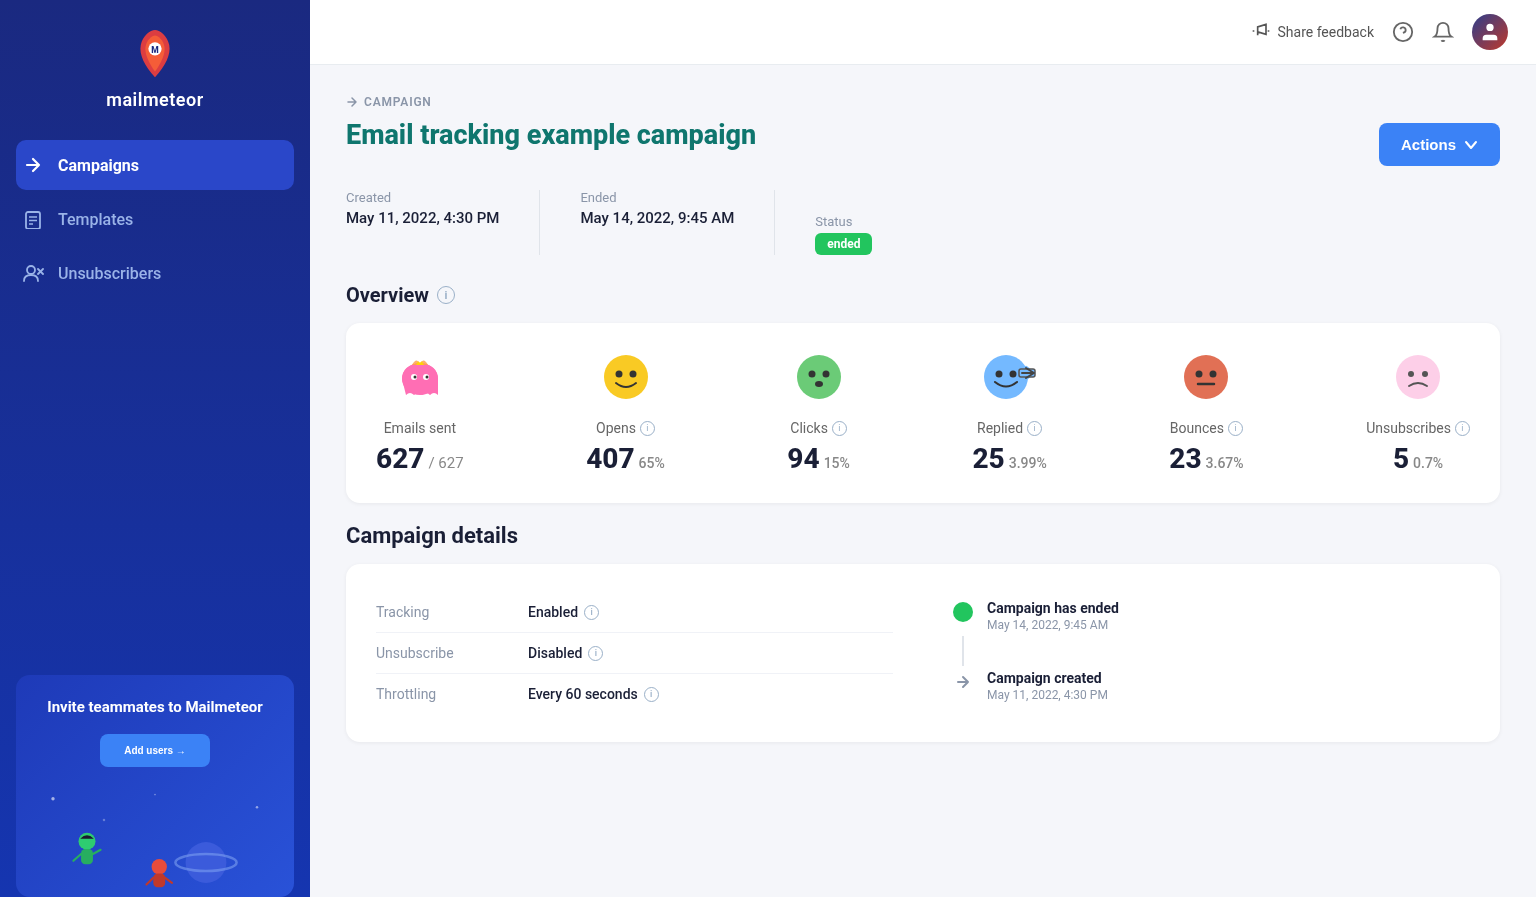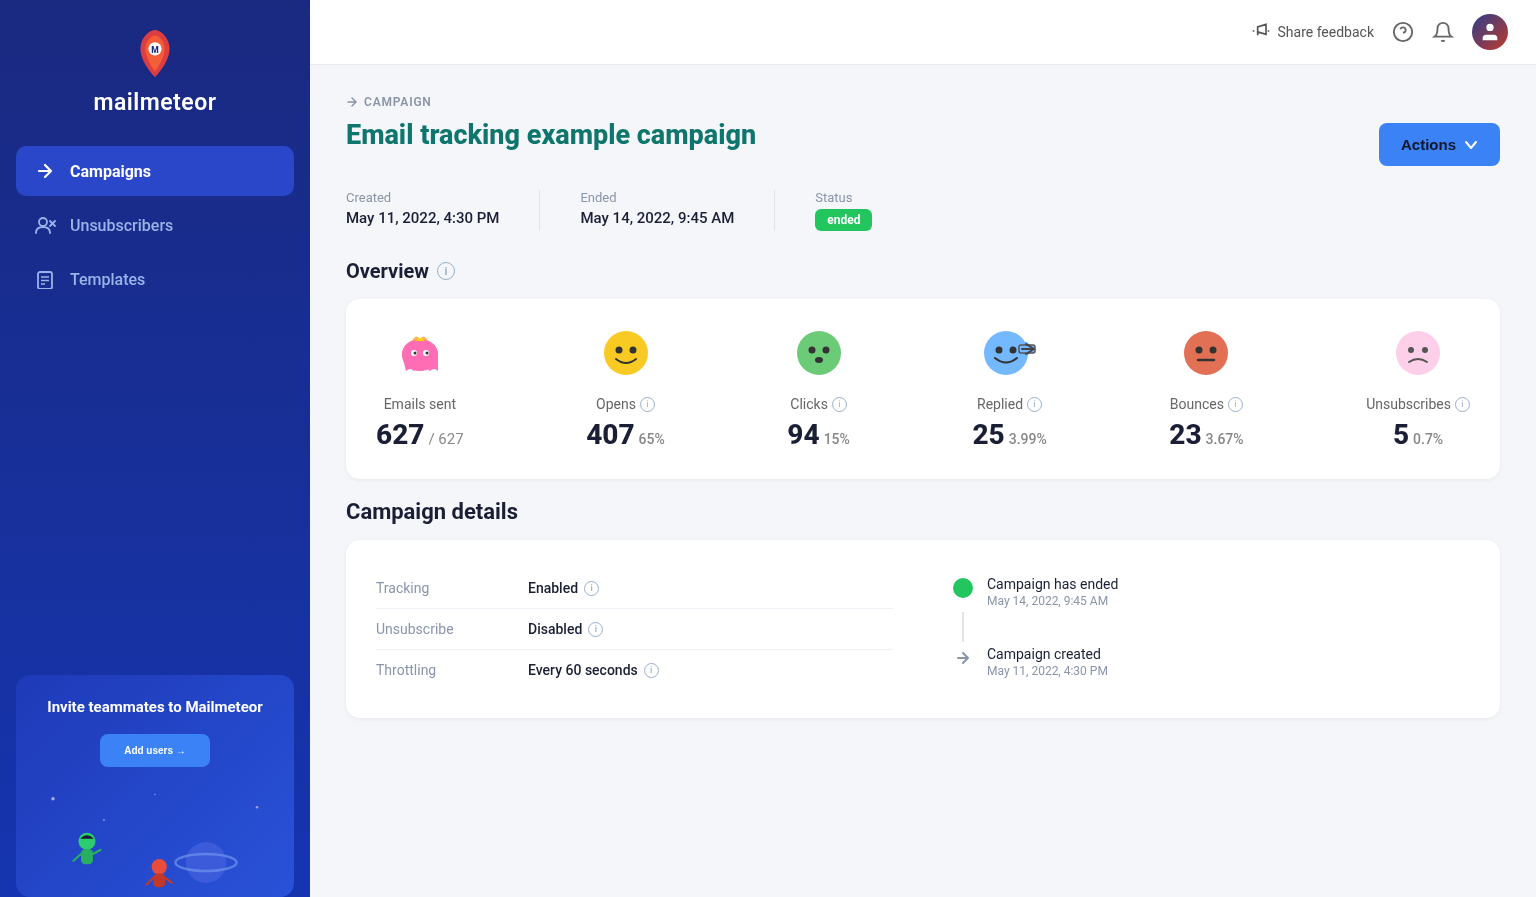--- a/index.html
+++ b/index.html
@@ -23,34 +23,34 @@
       flex-direction: column;
       align-items: center;
       padding: 28px 20px 20px;
     }
     .logo-icon {
       width: 50px;
       height: 55px;
       margin-bottom: 6px;
     }
     .logo-text {
-      font-size: 23px;
+      font-size: 18px;
       font-weight: 600;
       color: white;
       letter-spacing: 0.5px;
     }
     .sidebar-nav {
       padding: 10px 16px;
       flex: 1;
     }
     .nav-item {
       display: flex;
       align-items: center;
       gap: 14px;
-      padding: 14px 18px;
+      padding: 14px 6px;
       border-radius: 10px;
       cursor: pointer;
       margin-bottom: 4px;
       color: #9ab3e8;
       font-size: 16px;
       font-weight: 500;
     }
     .nav-item.active {
       background: #2a47c9;
       color: white;
@@ -171,21 +171,21 @@
       margin-bottom: 24px;
     }
     .page-title {
       font-size: 27px;
       font-weight: 800;
       color: #0f766e;
       line-height: 1.2;
     }
     .actions-btn {
       background: #3b82f6;
-      color: #0f172a;
+      color: #ffffff;
       border: none;
       border-radius: 8px;
       padding: 13px 22px;
       font-size: 15px;
       font-weight: 600;
       cursor: pointer;
       display: flex;
       align-items: center;
       gap: 8px;
       white-space: nowrap;
@@ -197,20 +197,21 @@
       gap: 0;
       margin-bottom: 28px;
     }
     .meta-item {
       padding-right: 40px;
       border-right: 1px solid #e0e4ea;
       margin-right: 40px;
     }
     .meta-item:last-child {
       border-right: none;
+      margin-top: 24px;
     }
     .meta-label {
       font-size: 13px;
       color: #8a95a8;
       margin-bottom: 4px;
     }
     .meta-value {
       font-size: 15px;
       color: #1a1f36;
       font-weight: 500;
@@ -356,21 +357,21 @@
       flex-shrink: 0;
       display: flex;
       align-items: center;
       justify-content: center;
       color: #8a95a8;
       margin-top: 2px;
     }
     .timeline-text {
       font-size: 14px;
       color: #1a1f36;
-      font-weight: 400;
+      font-weight: 700;
     }
     .timeline-date {
       font-size: 12px;
       color: #8a95a8;
       margin-top: 2px;
     }
     .timeline-line {
       width: 2px;
       height: 30px;
       background: #e0e4ea;
@@ -396,44 +397,44 @@
 
   <div class="sidebar-nav">
 
     <div class="nav-item active">
       <span class="nav-icon">
         <svg width="20" height="20" viewBox="0 0 20 20" fill="currentColor">
           <path d="M4 10 L16 10 M10 4 L16 10 L10 16" stroke="white" stroke-width="2.2" fill="none" stroke-linecap="round" stroke-linejoin="round"></path>
         </svg>
       </span>
       <span>Campaigns</span>
+    </div>
+
+    <div class="nav-item">
+      <span class="nav-icon">
+        <svg width="20" height="20" viewBox="0 0 20 20" fill="none">
+          <rect x="3" y="3" width="14" height="17" rx="2" stroke="#9ab3e8" stroke-width="1.8"></rect>
+          <line x1="6" y1="8" x2="14" y2="8" stroke="#9ab3e8" stroke-width="1.5"></line>
+          <line x1="6" y1="11.5" x2="14" y2="11.5" stroke="#9ab3e8" stroke-width="1.5"></line>
+          <line x1="6" y1="15" x2="10" y2="15" stroke="#9ab3e8" stroke-width="1.5"></line>
+        </svg>
+      </span>
+      <span>Templates</span>
     </div>
 
     <div class="nav-item">
       <span class="nav-icon">
         <svg width="22" height="20" viewBox="0 0 22 20" fill="none">
           <circle cx="9" cy="7" r="4" stroke="#9ab3e8" stroke-width="1.8"></circle>
           <path d="M2 18c0-4 3-6 7-6s7 2 7 6" stroke="#9ab3e8" stroke-width="1.8" stroke-linecap="round"></path>
           <line x1="16" y1="6" x2="21" y2="11" stroke="#9ab3e8" stroke-width="1.8" stroke-linecap="round"></line>
           <line x1="21" y1="6" x2="16" y2="11" stroke="#9ab3e8" stroke-width="1.8" stroke-linecap="round"></line>
         </svg>
       </span>
       <span>Unsubscribers</span>
-    </div>
-
-    <div class="nav-item">
-      <span class="nav-icon">
-        <svg width="20" height="20" viewBox="0 0 20 20" fill="none">
-          <rect x="3" y="3" width="14" height="17" rx="2" stroke="#9ab3e8" stroke-width="1.8"></rect>
-          <line x1="6" y1="8" x2="14" y2="8" stroke="#9ab3e8" stroke-width="1.5"></line>
-          <line x1="6" y1="11.5" x2="14" y2="11.5" stroke="#9ab3e8" stroke-width="1.5"></line>
-          <line x1="6" y1="15" x2="10" y2="15" stroke="#9ab3e8" stroke-width="1.5"></line>
-        </svg>
-      </span>
-      <span>Templates</span>
     </div>
 
   </div>
 
   <div class="invite-box">
     <div class="invite-title">Invite teammates to Mailmeteor</div>
     <button class="add-users-btn">Add users →</button>
     
     <div class="invite-illustration">
       <svg width="100%" height="120" viewBox="0 0 280 120" xmlns="http://www.w3.org/2000/svg">

